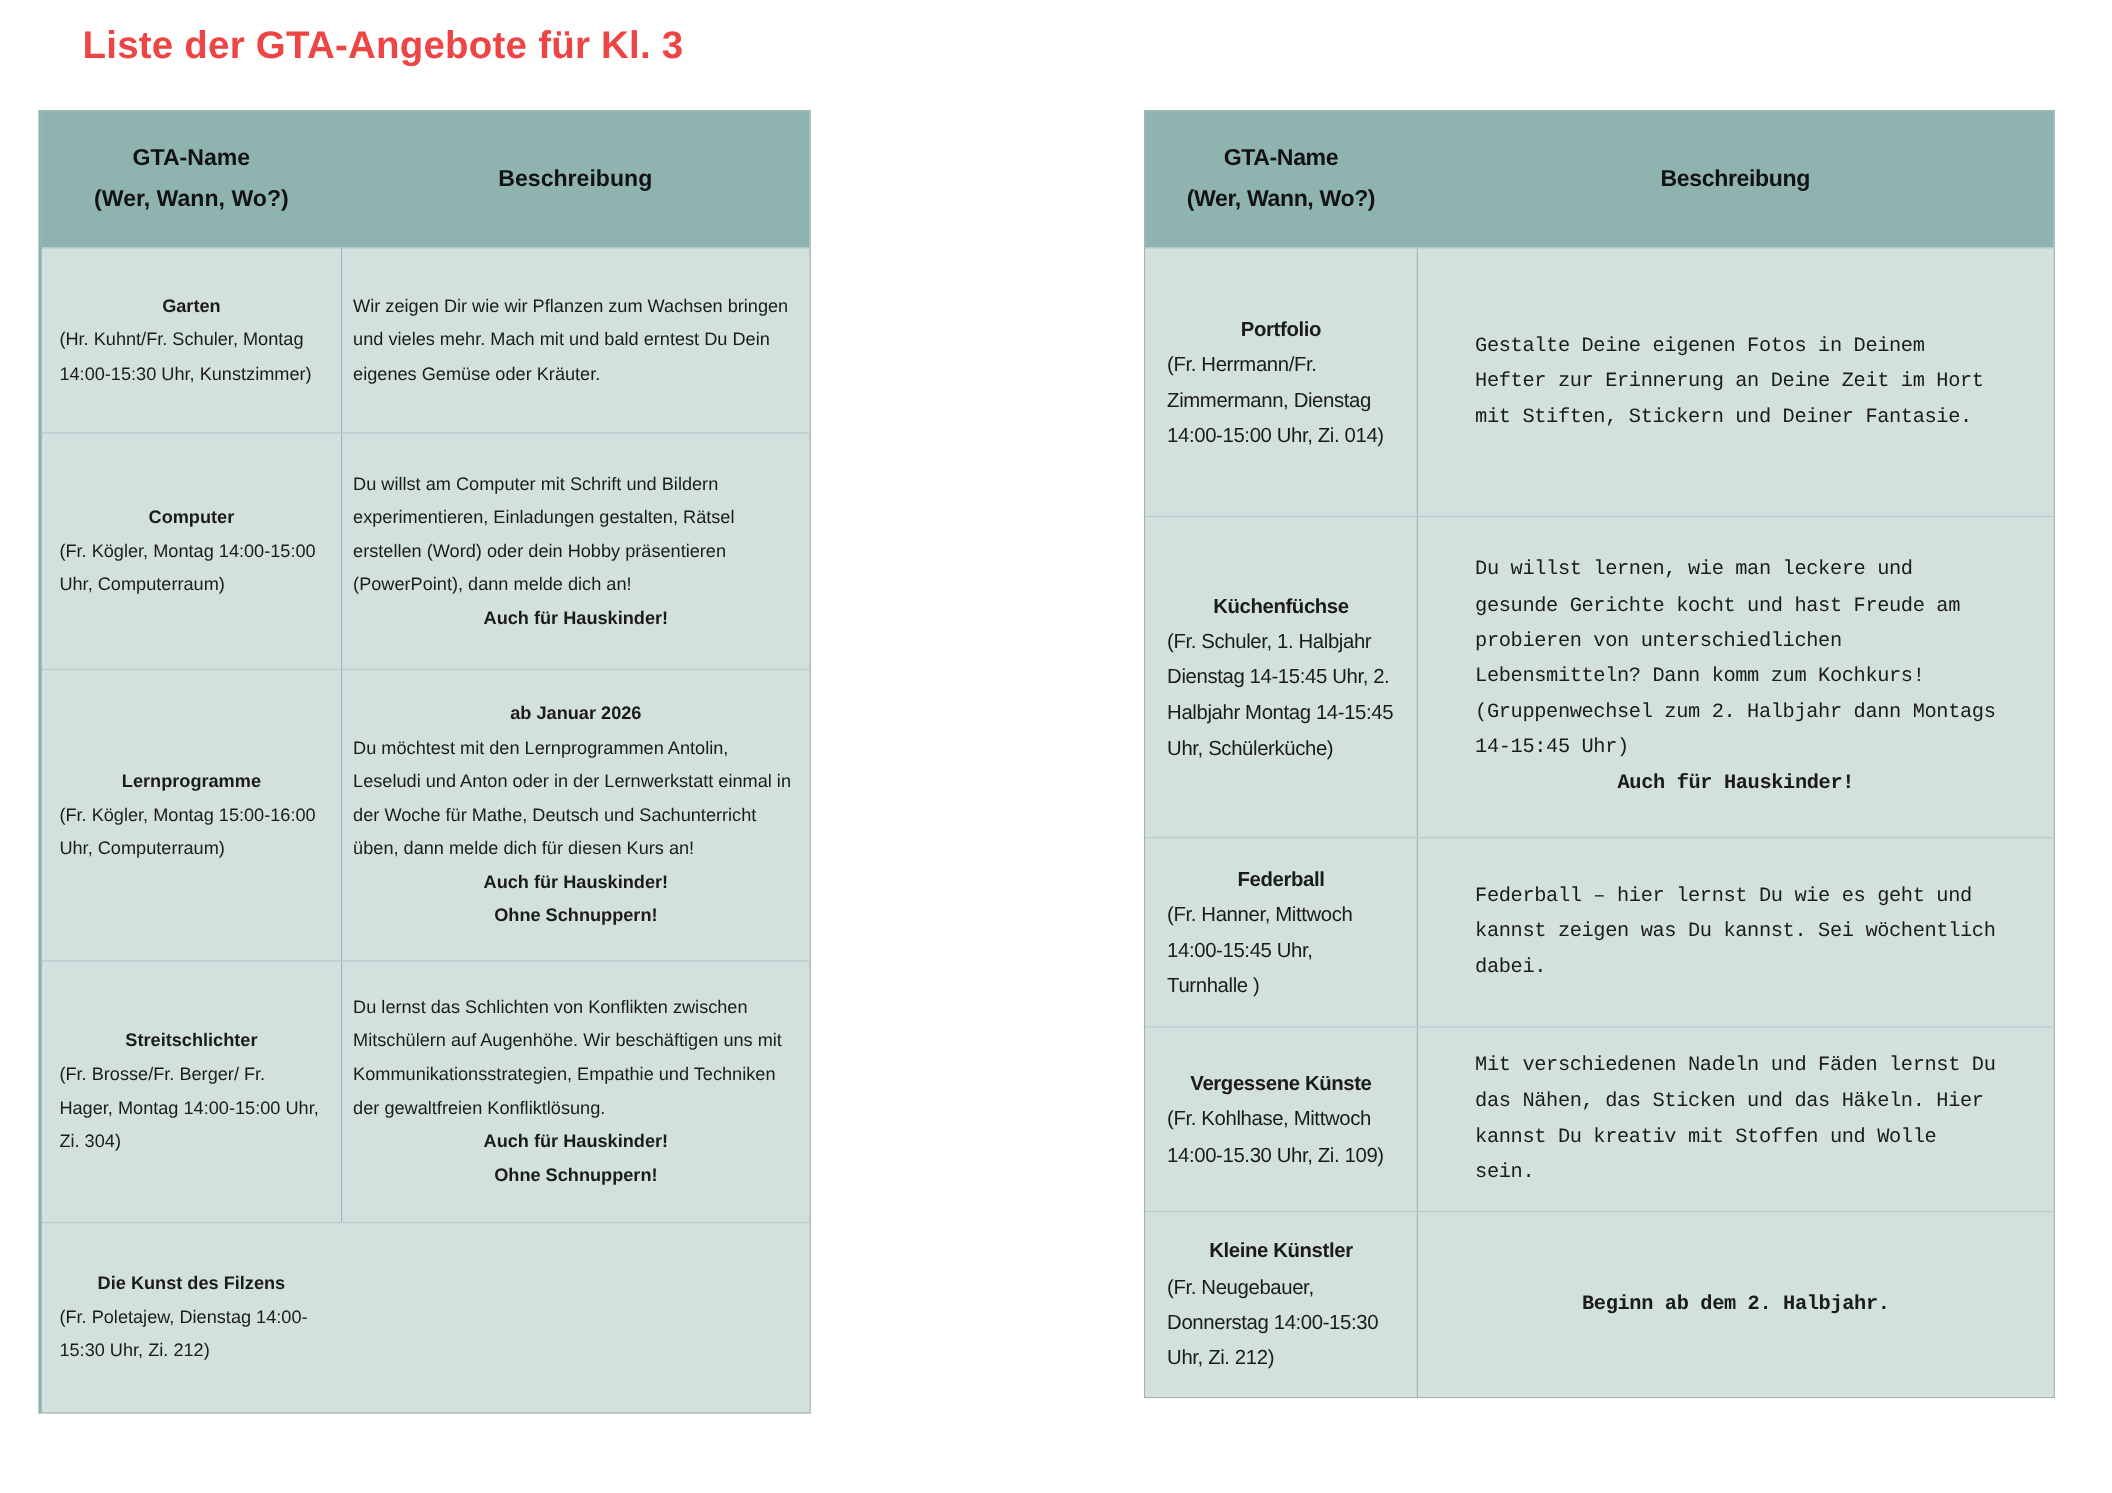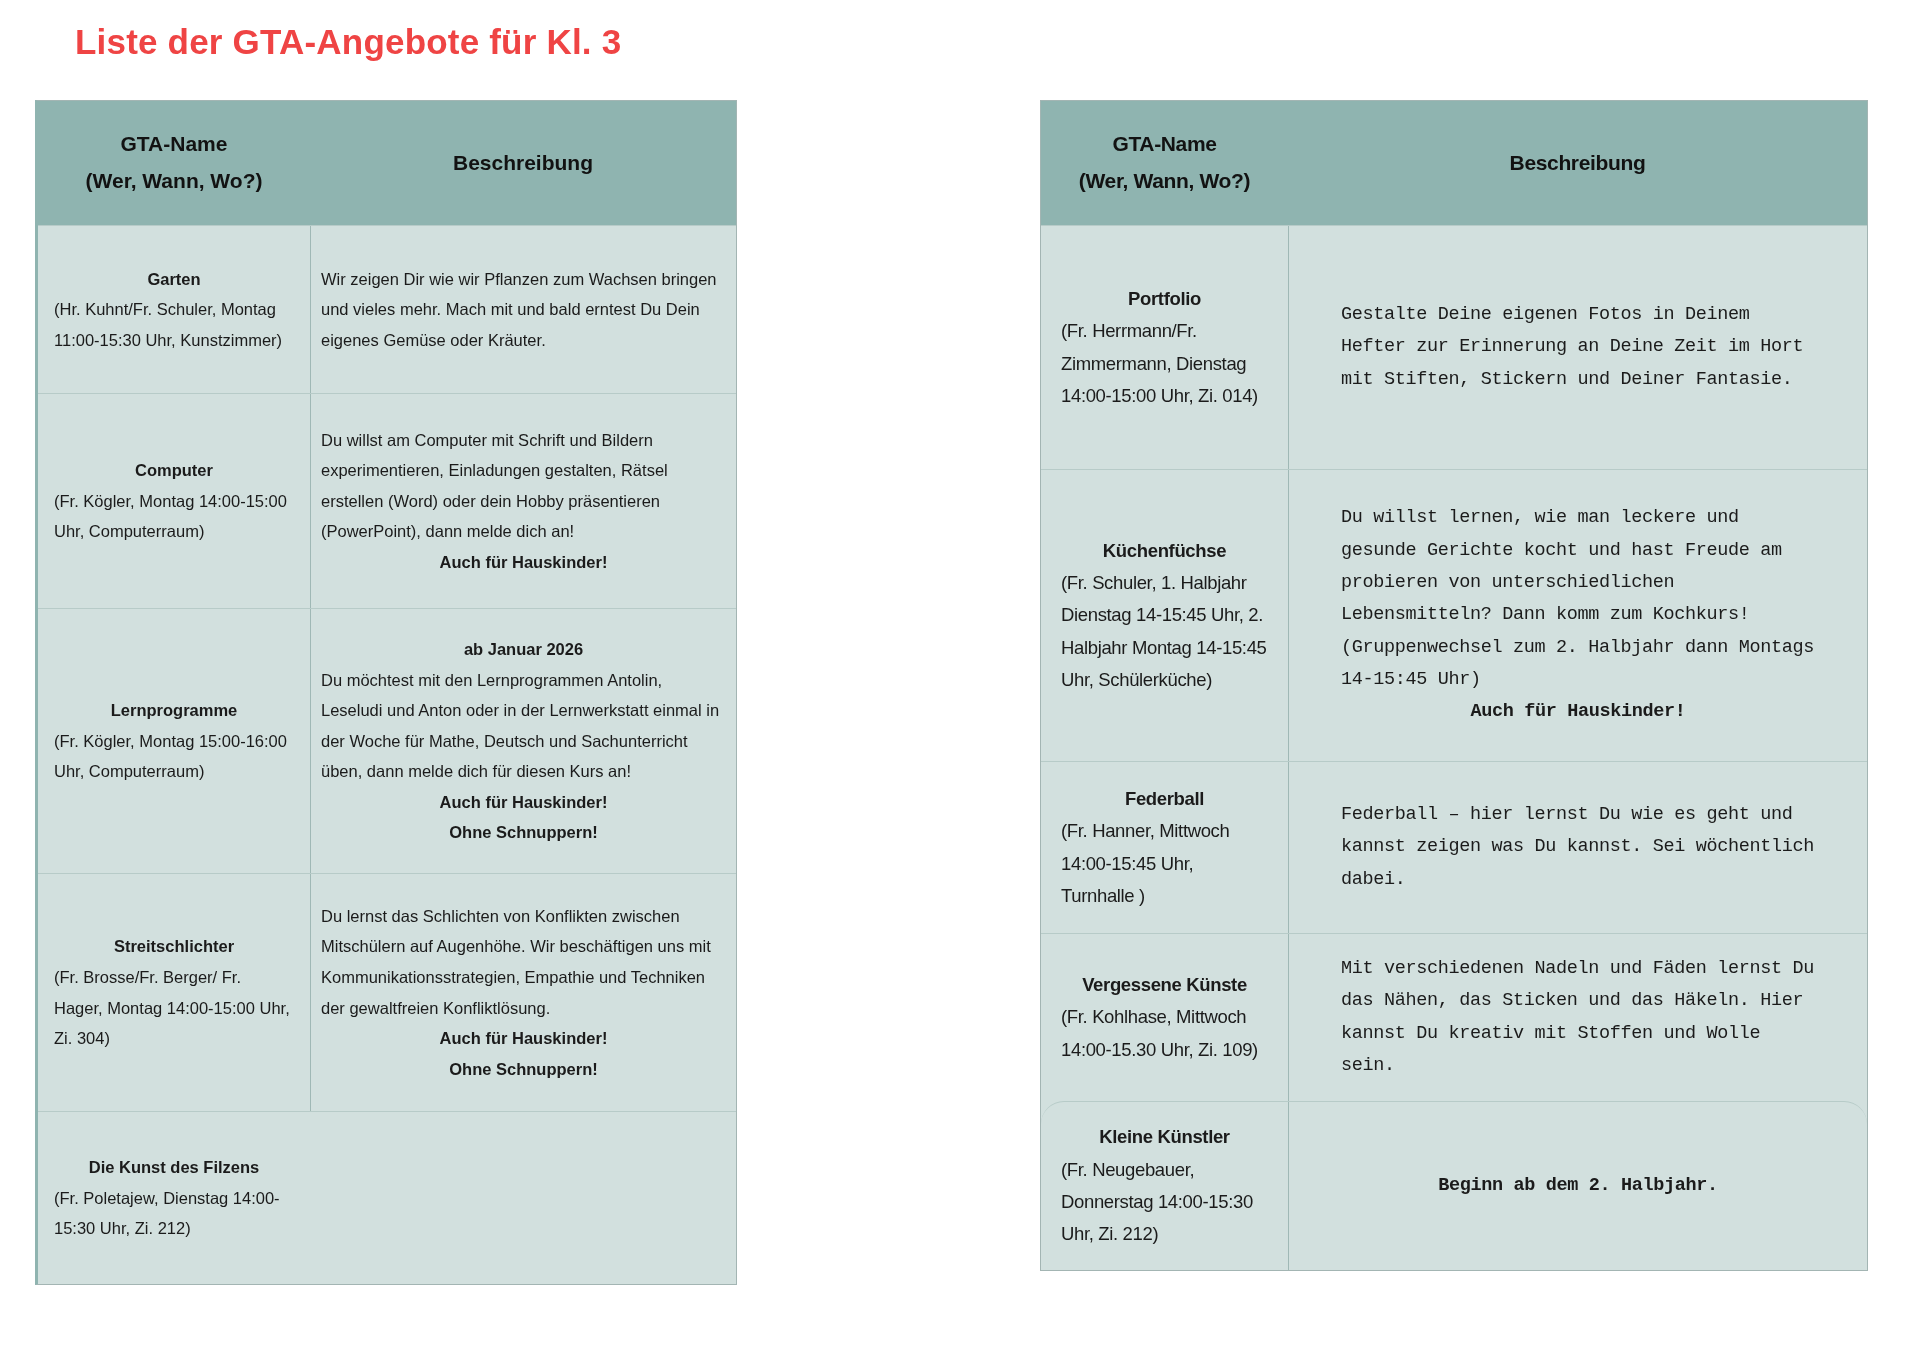--- a/index.html
+++ b/index.html
@@ -85,39 +85,39 @@
   
   #table-left  .tbody .row:nth-child(1){min-height:168px;}
   #table-left  .tbody .row:nth-child(2){min-height:215px;}
   #table-left  .tbody .row:nth-child(3){min-height:265px;}
   #table-left  .tbody .row:nth-child(4){min-height:238px;}
   #table-left  .tbody .row:nth-child(5){min-height:173px;}
   #table-right .tbody .row:nth-child(1){min-height:244px;}
   #table-right .tbody .row:nth-child(2){min-height:292px;}
   #table-right .tbody .row:nth-child(3){min-height:172px;}
   #table-right .tbody .row:nth-child(4){min-height:168px;}
-  #table-right .tbody .row:nth-child(5){min-height:169px;border-radius:23px;}
+  #table-right .tbody .row:nth-child(5){min-height:169px;}
 </style>
 </head>
 <body>
 
 <main>
   <h1 class="page-title">Liste der GTA-Angebote für Kl. 3</h1>
 
   <section class="gta-table" id="table-left">
     <div class="thead">
       <div class="th th-name">GTA-Name
 (Wer, Wann, Wo?)</div>
       <div class="th th-desc">Beschreibung</div>
     </div>
     <div class="tbody">
         <div class="row">
           <div class="cell name-cell">
             <div class="gta-name">Garten</div>
-            <div class="gta-details">(Hr. Kuhnt/Fr. Schuler, Montag 11:00-15:30 Uhr, Kunstzimmer)</div>
+            <div class="gta-details">(Hr. Kuhnt/Fr. Schuler, Montag 14:00-15:30 Uhr, Kunstzimmer)</div>
           </div>
           <div class="cell desc-cell">
             <div class="desc-seg">Wir zeigen Dir wie wir Pflanzen zum Wachsen bringen und vieles mehr. Mach mit und bald erntest Du Dein eigenes Gemüse oder Kräuter.</div>
           </div>
         </div>
         <div class="row">
           <div class="cell name-cell">
             <div class="gta-name">Computer</div>
             <div class="gta-details">(Fr. Kögler, Montag 14:00-15:00 Uhr, Computerraum)</div>
           </div>

